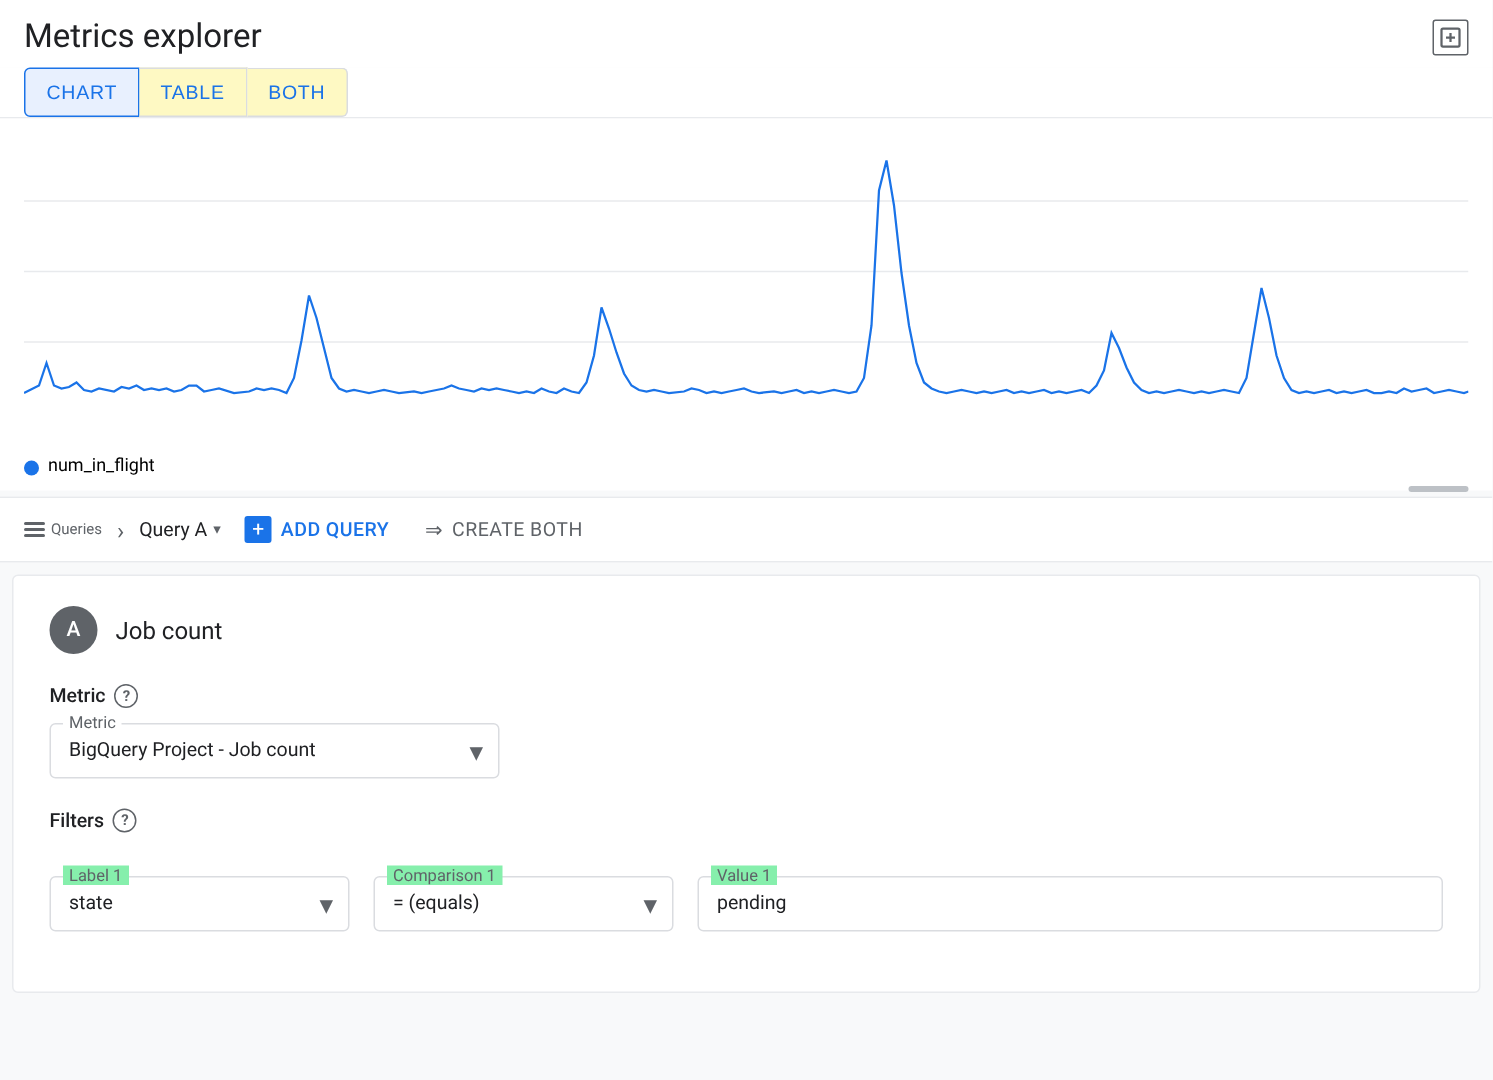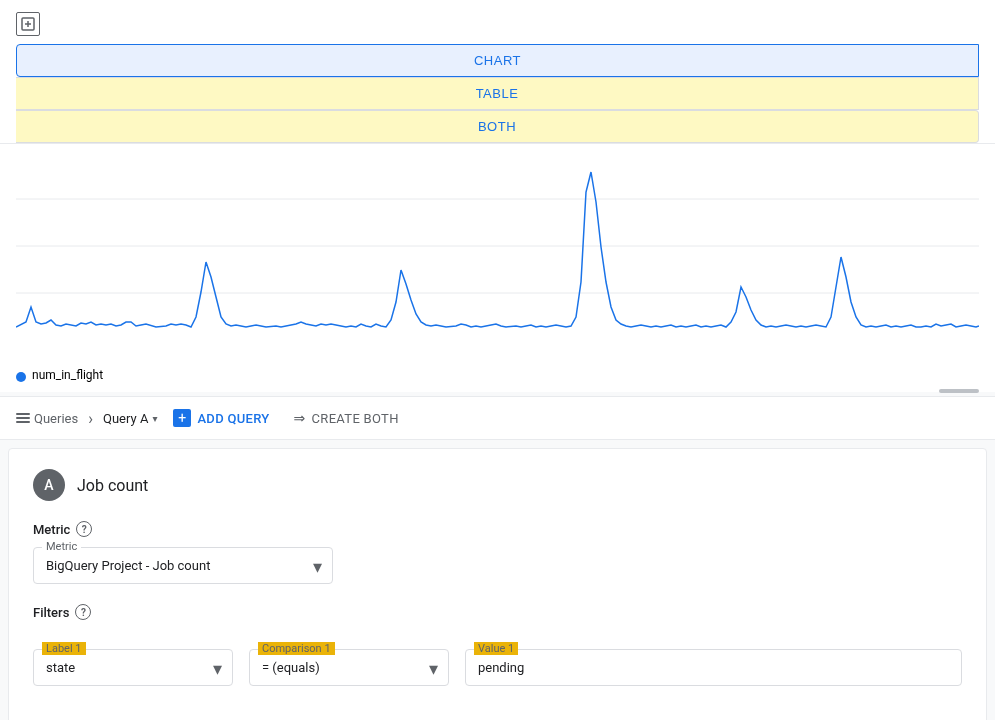--- a/index.html
+++ b/index.html
@@ -36,21 +36,20 @@
       font-size: 11px;
       cursor: pointer;
     }
 
     .tabs-bar {
       background: #fff;
       padding: 0 16px;
       border-bottom: 1px solid #e8eaed;
       display: flex;
       gap: 0;
-      flex-direction: column;
     }
 
     .tab-btn {
       padding: 8px 14px;
       font-size: 13px;
       font-weight: 500;
       cursor: pointer;
       border: 1px solid #dadce0;
       background: #fef9c3;
       color: #1a73e8;
@@ -137,21 +136,21 @@
       height: 4px;
       background: #bdc1c6;
       border-radius: 2px;
     }
 
     .queries-label {
       display: flex;
       align-items: center;
       gap: 4px;
       color: #5f6368;
-      font-size: 13px;
+      font-size: 10px;
       cursor: pointer;
     }
 
     .queries-icon {
       display: flex;
       flex-direction: column;
       gap: 2px;
     }
 
     .queries-icon span {
@@ -342,39 +341,40 @@
     .filter-field.value-field {
       min-width: 250px;
       flex: 1;
       margin-top: 19px;
     }
 
     .filter-field .field-outline-label {
       position: absolute;
       top: -8px;
       left: 8px;
-      background: #eab308;
+      background: #86efac;
       padding: 0 4px;
       font-size: 11px;
       color: #5f6368;
     }
 
     .filter-field .dropdown-arrow {
       position: absolute;
       right: 10px;
       top: 50%;
       transform: translateY(-50%);
       font-size: 18px;
       color: #5f6368;
     }
   </style>
 </head>
 <body>
 
 <div class="page-header">
+  <h1 class="page-title">Metrics explorer</h1>
   <div class="header-icon">
     <svg width="14" height="14" viewBox="0 0 14 14" fill="none">
       <rect x="1" y="1" width="12" height="12" rx="1" stroke="#5f6368" stroke-width="1.5"></rect>
       <line x1="4" y1="7" x2="10" y2="7" stroke="#5f6368" stroke-width="1.5"></line>
       <line x1="7" y1="4" x2="7" y2="10" stroke="#5f6368" stroke-width="1.5"></line>
     </svg>
   </div>
 </div>
 
 <div class="tabs-bar">

